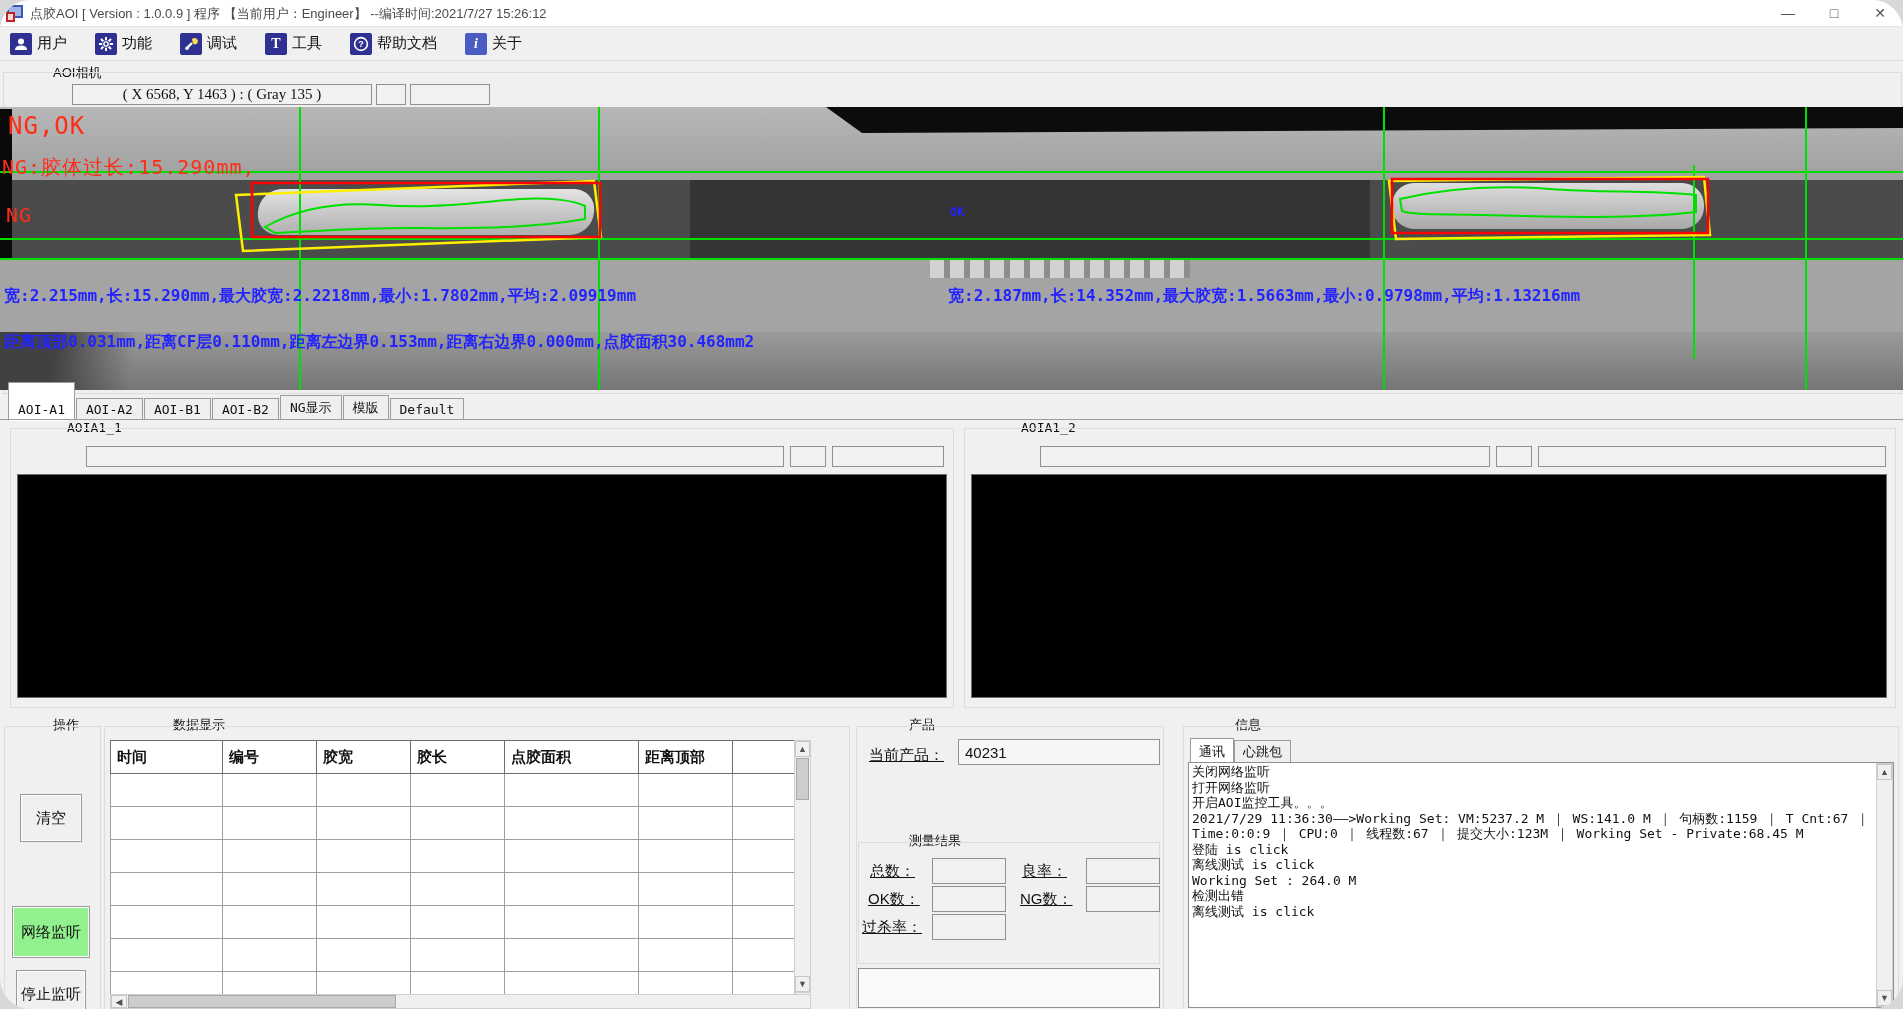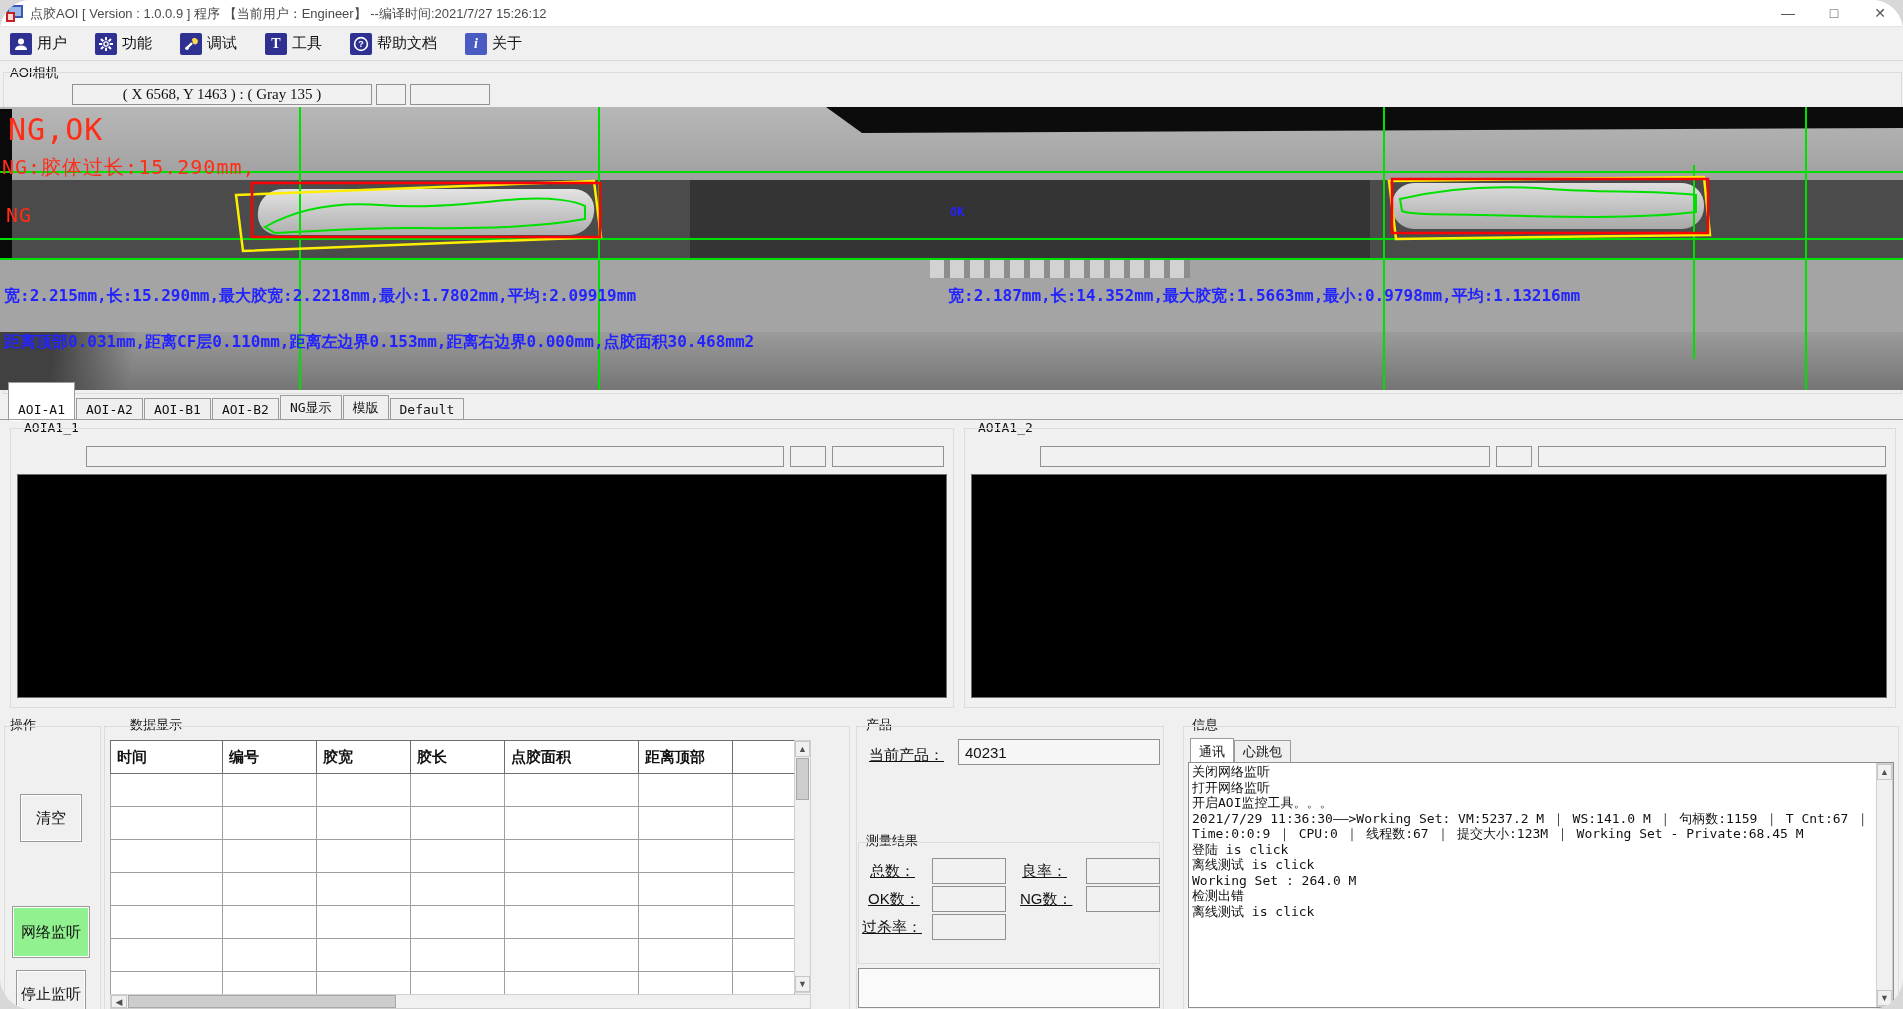--- a/index.html
+++ b/index.html
@@ -11,30 +11,30 @@
   #title-text{left:30px;top:5px;font-size:13px;color:#4b4b4b;white-space:nowrap;}
   .winctl{top:0;width:46px;height:26px;text-align:center;line-height:26px;font-size:14px;color:#555;cursor:default;}
   
   #toolbar{left:0;top:27px;width:1903px;height:34px;background:#f0f0f0;border-bottom:1px solid #d9d9d9;
            display:flex;align-items:center;padding-left:10px;gap:28px;box-sizing:border-box;}
   .tbtn{display:flex;align-items:center;gap:5px;font-size:15px;cursor:default;}
   .ticon{width:22px;height:22px;background:var(--icon-navy);display:flex;align-items:center;justify-content:center;
          color:#fff;font-weight:bold;font-size:14px;border-radius:2px;}
   
   .groupbox{border:1px solid #dcdcdc;background:transparent;}
-  .glabel{font-size:13px;background:#f0f0f0;padding:0 2px;white-space:nowrap;}
+  .glabel{font-size:13px;background:#f0f0f0;padding:0 2px;white-space:nowrap;margin-left:43px;}
   .sunken{background:#f1f1f1;border:1px solid #919191;box-sizing:border-box;}
   .modedd{font-family:"Liberation Serif",serif;font-size:15px;display:flex;align-items:center;
           justify-content:center;background:#f1f1f1;border:1px solid #d946ef;box-sizing:border-box;cursor:default;margin-top:32px;}
   .modedd .dar{font-size:8px;color:#333;}
   .coordbox{font-family:"Liberation Serif",serif;font-size:15px;display:flex;align-items:center;justify-content:center;}
   
   #cam{left:0;top:107px;width:1903px;height:283px;background:#8a8a8a;overflow:hidden;}
   .cam-txt{position:absolute;white-space:nowrap;font-family:"DejaVu Sans Mono",monospace;}
-  .red-big{font-size:30px;color:var(--overlay-red);letter-spacing:1px;}
+  .red-big{font-size:24px;color:var(--overlay-red);letter-spacing:1px;}
   .red-mid{font-size:20px;color:var(--overlay-red);letter-spacing:1px;}
   .blue-s{font-size:16px;color:var(--overlay-blue);font-weight:bold;}
   
   .tabrow{display:flex;align-items:flex-end;font-family:"DejaVu Sans Mono",monospace;font-size:13px;}
   .tab{padding:3px 9px 3px 9px;border:1px solid #9c9c9c;border-bottom:none;background:#efefef;margin-right:1px;cursor:default;white-space:nowrap;}
   .tab.sel{background:#ffffff;padding-top:19px;position:relative;top:1px;border-bottom:1px solid #fff;}
   .blackpanel{background:#000;border:1px solid #6e6e6e;box-sizing:border-box;}
   
   .btn{background:#f0f0f0;border:1px solid #9a9a9a;box-shadow:inset 0 0 0 1px #fdfdfd;
        display:flex;align-items:center;justify-content:center;font-size:15px;cursor:default;box-sizing:border-box;}

